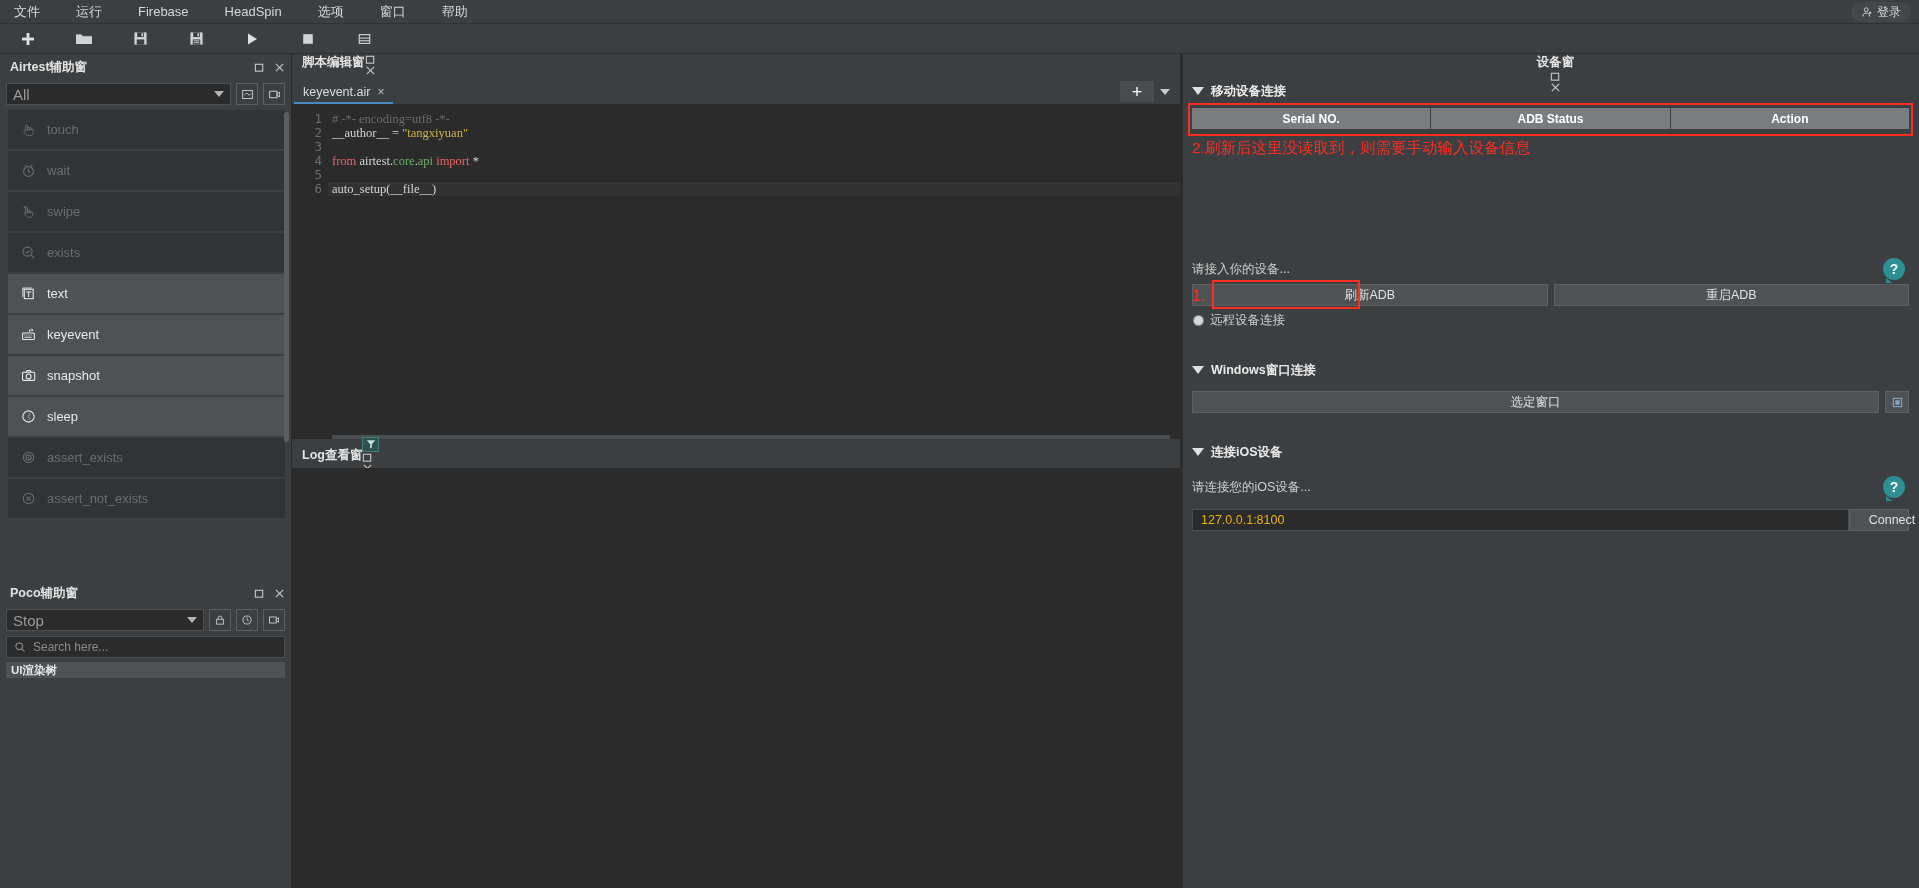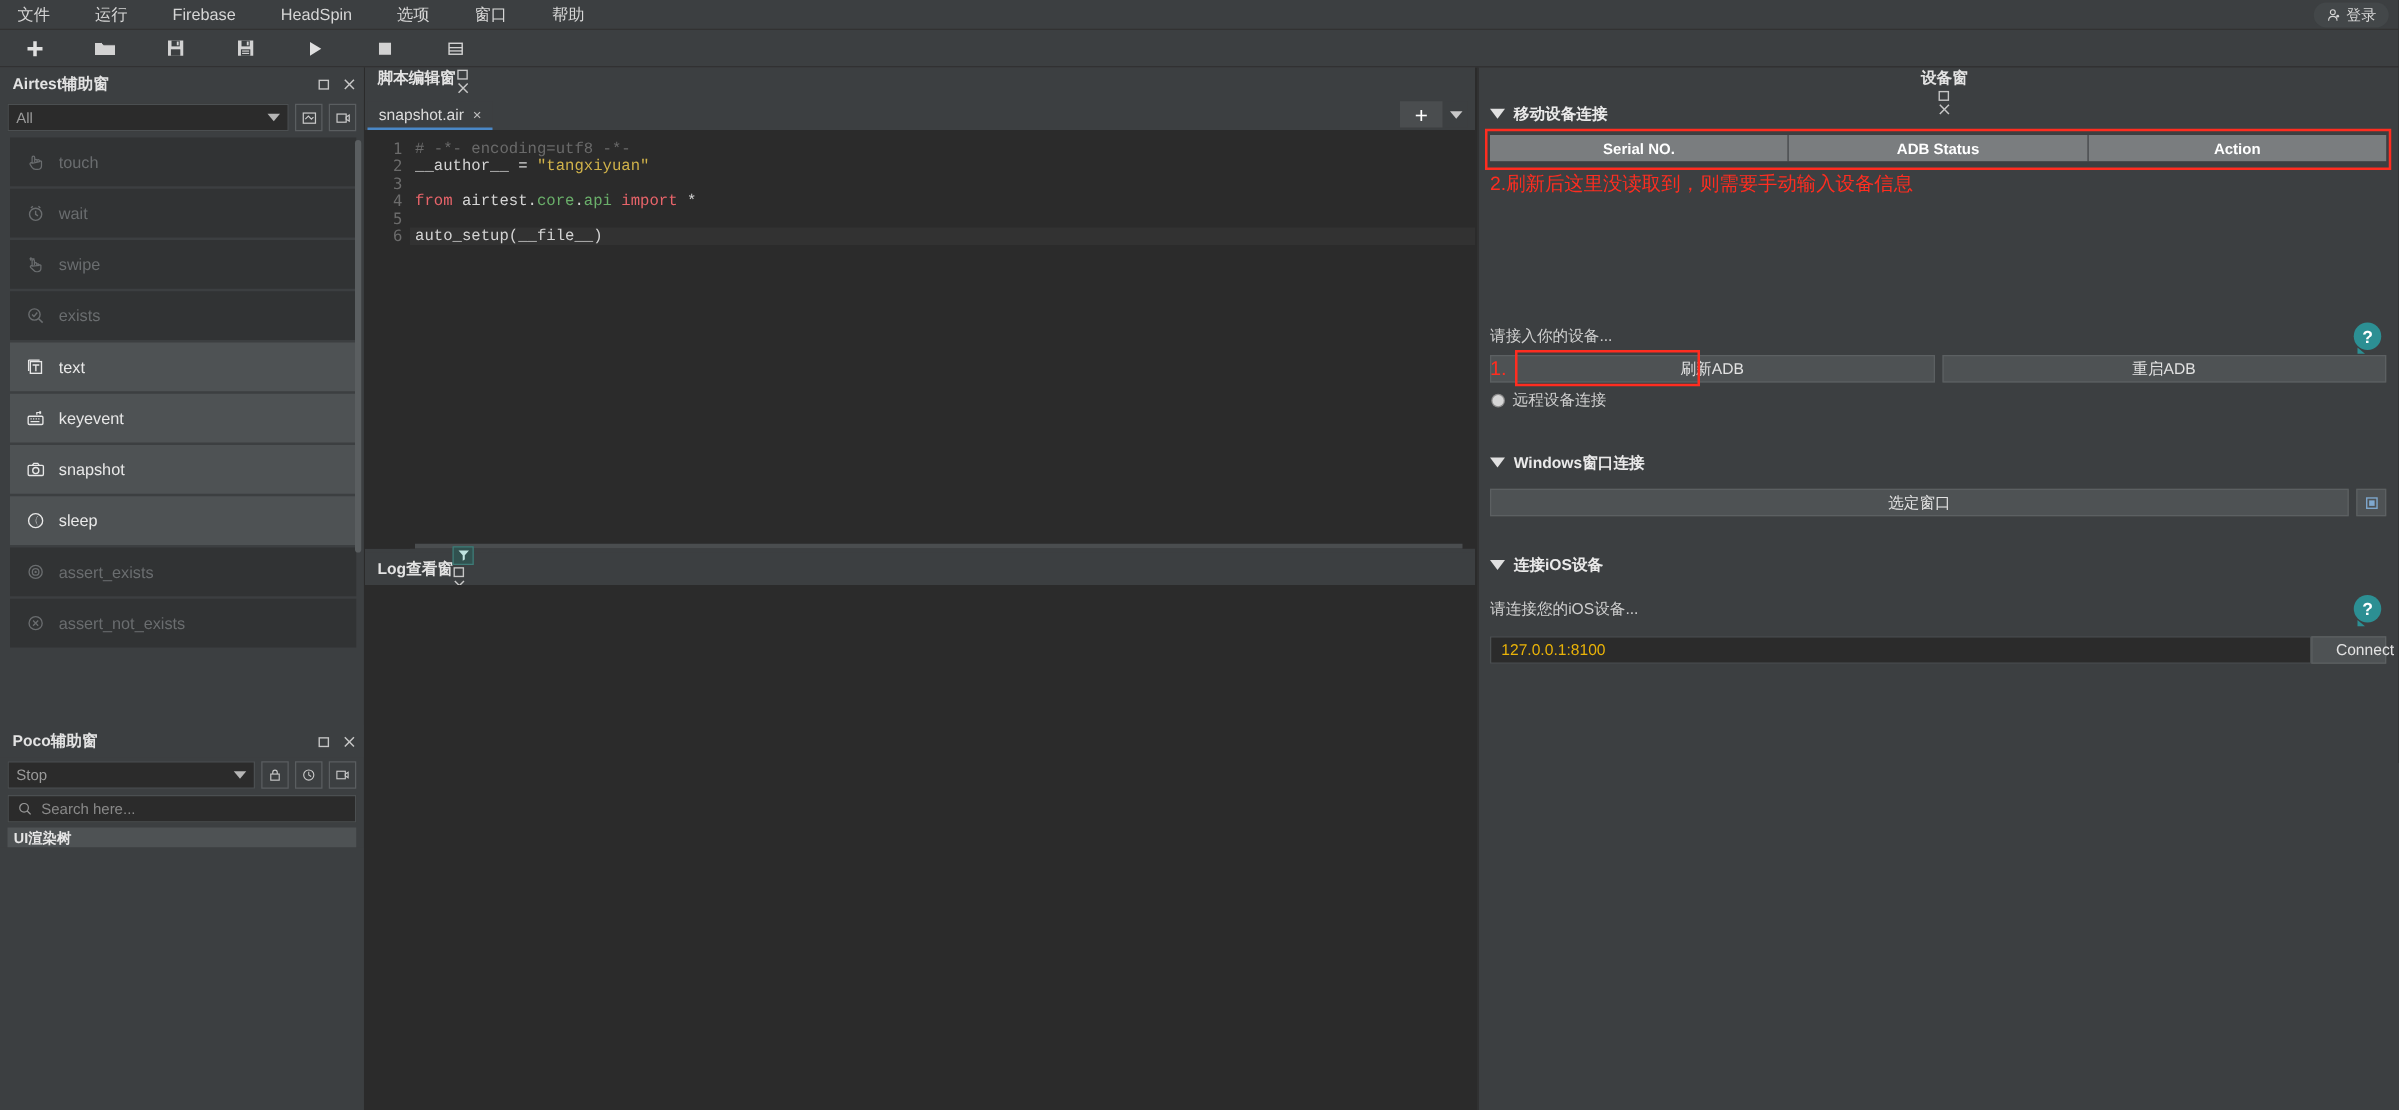--- a/index.html
+++ b/index.html
@@ -54,21 +54,21 @@
   
   .left-col {
     position:absolute; left:0; top:54px; width:291px; height:834px;
     background:#3c3f41; display:flex; flex-direction:column;
   }
   .airtest-pane { height:526px; display:flex; flex-direction:column; background:#3c3f41; }
   .combo-row { display:flex; align-items:center; padding:3px 6px 3px 6px; gap:5px; }
   .combo {
     flex:1; height:22px; background:#2b2b2b; border:1px solid #4b4f51;
     display:flex; align-items:center; padding:0 6px;
-    font-size:12px; color:#9a9a9a; position:relative;
+    font-size:15px; color:#9a9a9a; position:relative;
   }
   .combo .caret {
     position:absolute; right:6px; top:50%; transform:translateY(-50%);
     width:0;height:0;border-left:5px solid transparent;border-right:5px solid transparent;
     border-top:6px solid #b5b5b5;
   }
   .sq-btn {
     width:22px; height:22px; background:#3c3f41; border:1px solid #5a5e60;
     display:flex; align-items:center; justify-content:center; color:#c9c9c9;
   }
@@ -131,21 +131,21 @@
   .code-area {
     position:absolute; left:0; top:50px; right:0; bottom:0;
     background:#2b2b2b; display:flex; overflow:hidden;
   }
   .gutter {
     width:36px; background:#2b2b2b; color:#6b6b6b;
     font-family:"DejaVu Sans Mono","Liberation Mono",monospace; font-size:12.5px;
     text-align:right; padding:8px 6px 0 0; line-height:14px;
   }
   .code-lines {
-    flex:1; padding-top:8px; font-family:Liberation Mono, monospace;
+    flex:1; padding-top:8px; font-family:Liberation Serif, serif;
     font-size:12.5px; line-height:14px; color:#d4d4d4; white-space:pre;
   }
   .code-lines .ln { height:14px; padding-left:4px; }
   .code-lines .ln.hl { background:#323232; }
   .c-comment { color:#6a6a6a; }
   .c-kw2 { color:#e8646a; }
   .c-str { color:#d0b24a; }
   .c-mod { color:#6aaf6a; }
   .c-id { color:#d4d4d4; }
   .c-op { color:#d4d4d4; }
@@ -518,21 +518,21 @@
             <rect x="1.5" y="2.5" width="8" height="7.5" fill="none" stroke="#c6c6c6" stroke-width="1.2"></rect>
           </svg>
           <svg class="wbtn" viewBox="0 0 12 12">
             <path d="M2 2L10 10M10 2L2 10" stroke="#c6c6c6" stroke-width="1.3" fill="none"></path>
           </svg>
         </span>
       </div>
 
       <div class="tabstrip">
         <div class="tab">
-          <span>snapshot.air</span>
+          <span>keyevent.air</span>
           <span class="x">×</span>
         </div>
         <div class="tab-plus">+</div>
         <div class="tab-plus-caret">
           <span style="width:0;height:0;border-left:5px solid transparent;border-right:5px solid transparent;border-top:6px solid #c9c9c9;display:block"></span>
         </div>
       </div>
 
       <div class="code-area">
         <div class="gutter">

